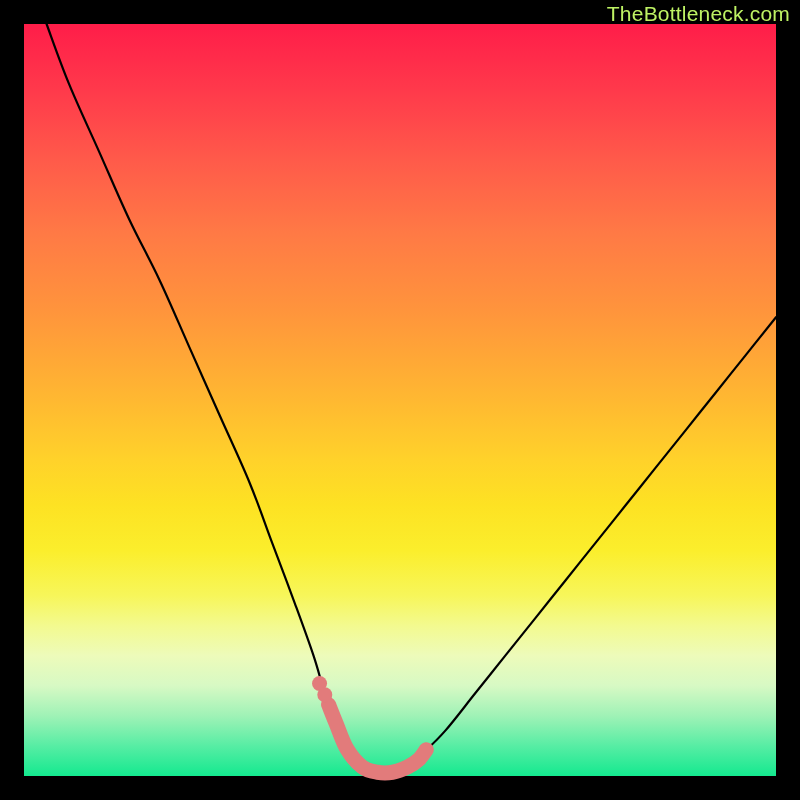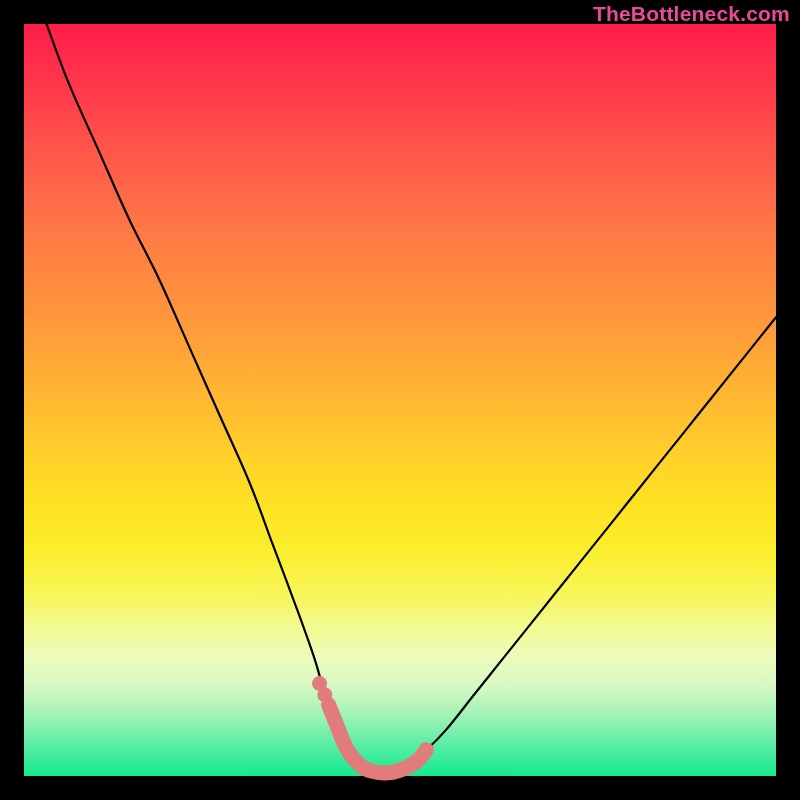--- a/index.html
+++ b/index.html
@@ -48,23 +48,23 @@
     left: 0;
     top: 0;
     width: 752px;
     height: 752px;
     overflow: visible;
   }
   .watermark {
     position: absolute;
     top: 2px;
     right: 10px;
-    color: #ec4899;
+    color: #bef264;
     font-size: 21px;
-    font-weight: 700;
+    font-weight: 400;
     letter-spacing: 0.2px;
     user-select: none;
   }
 </style>
 </head>
 <body>
 
 <div class="frame">
 
   <div class="plot-area">

